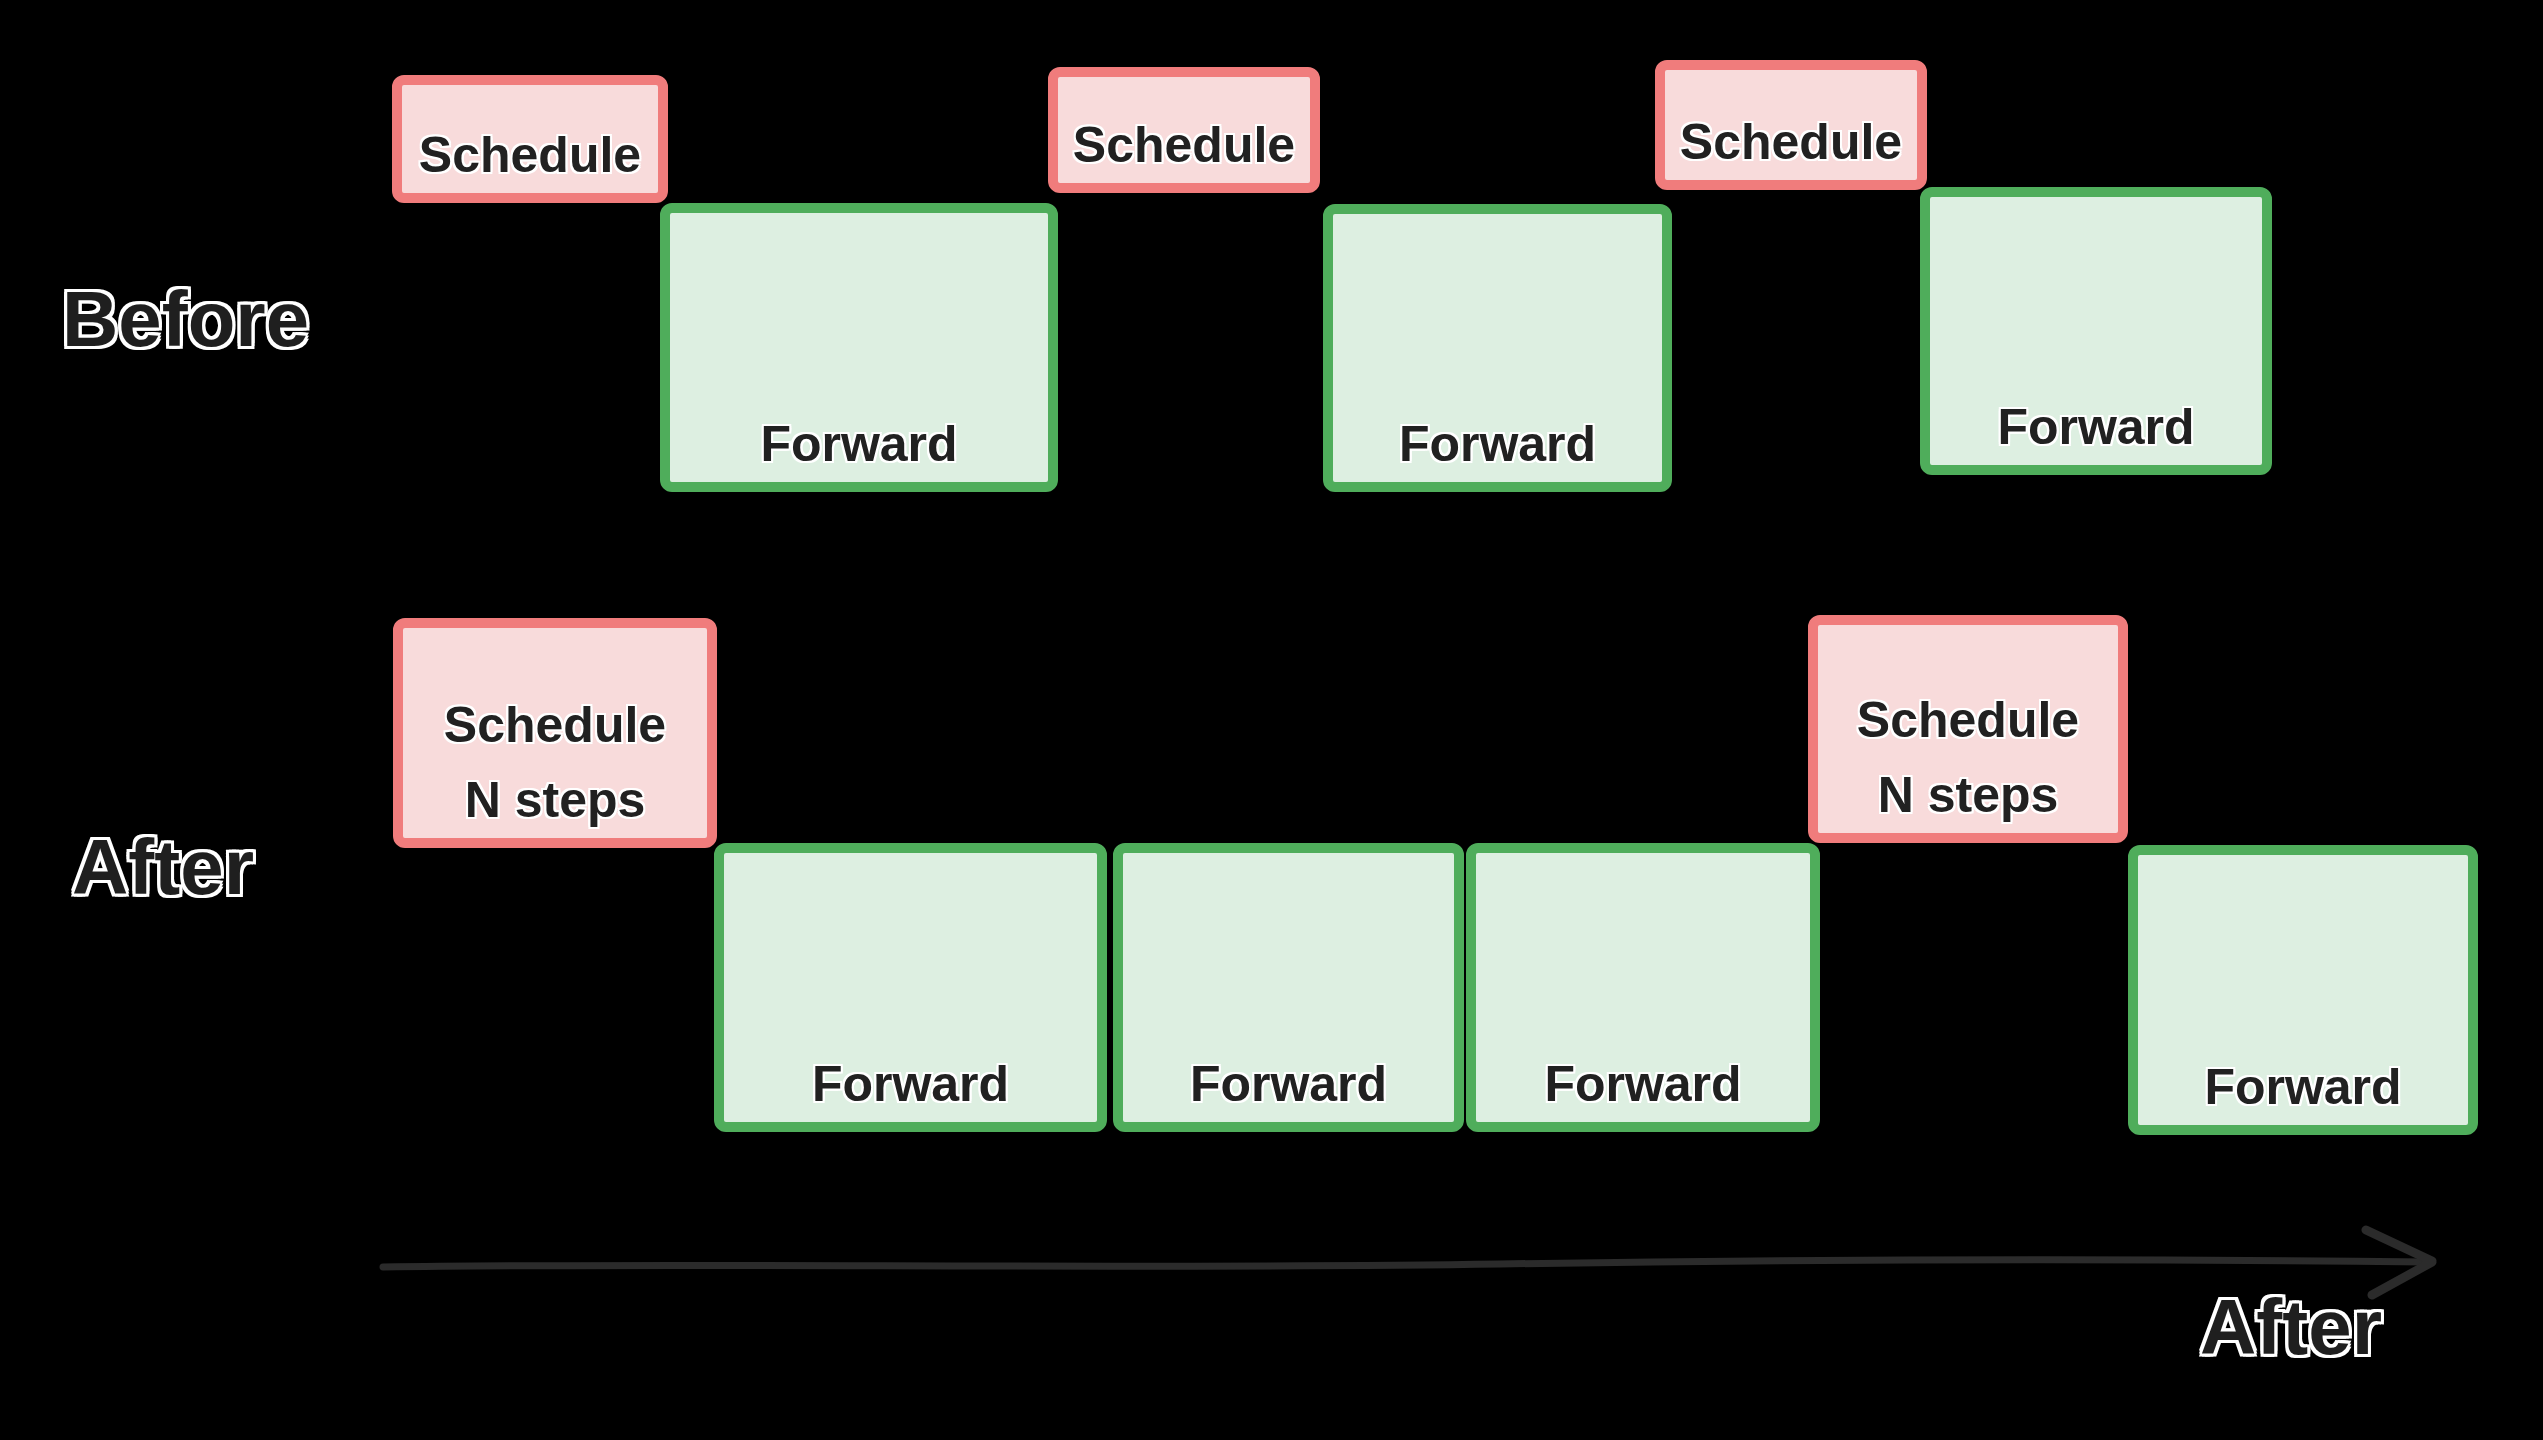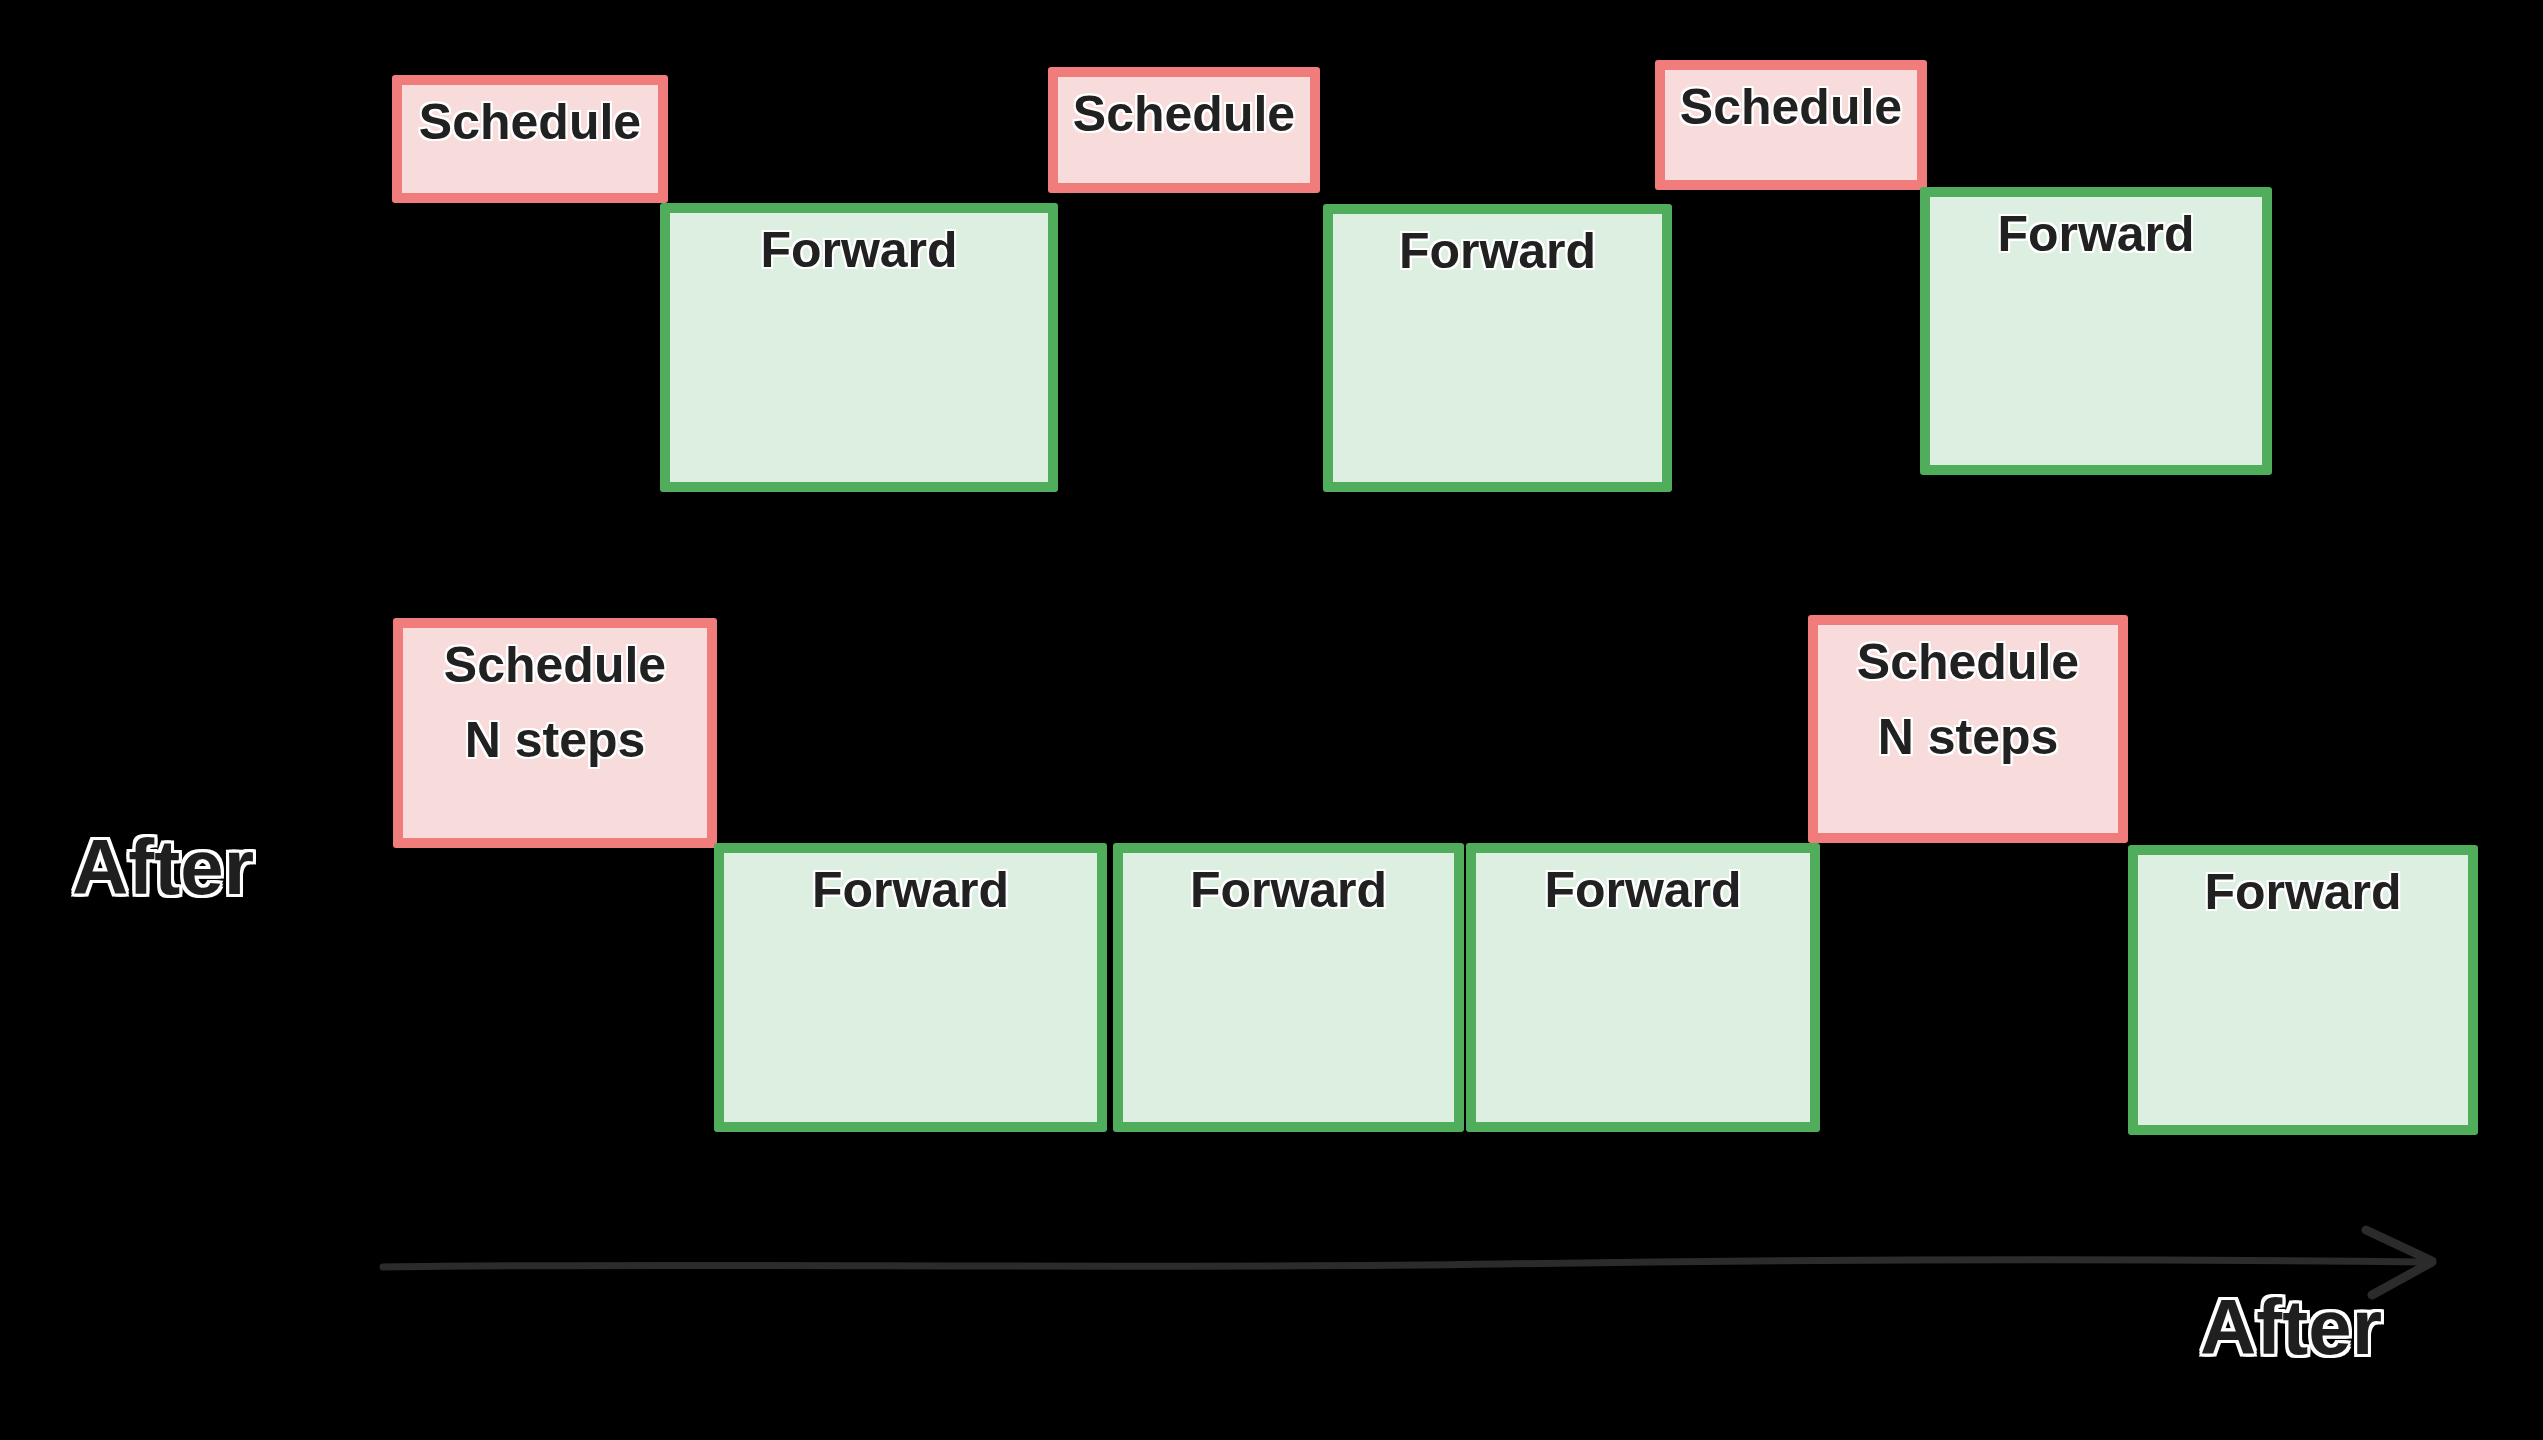--- a/index.html
+++ b/index.html
@@ -18,22 +18,22 @@
   body{
     width:2543px;height:1440px;
     background:var(--bg);
     font-family:"Liberation Sans", sans-serif;
     overflow:hidden;
     position:relative;
   }
   #diagram{position:absolute;inset:0;}
   .box{
     position:absolute;
-    border-radius:3px;
-    display:flex;align-items:flex-start;justify-content:center;
+    border-radius:12px;
+    display:flex;align-items:flex-end;justify-content:center;
     text-align:center;
   }
   .box.schedule{
     background:var(--schedule-fill);
     border:10px solid var(--schedule-border);
     z-index:1;
   }
   .box.forward{
     background:var(--forward-fill);
     border:10px solid var(--forward-border);
@@ -80,20 +80,21 @@
 </head>
 <body>
 
 <div id="diagram">
 
   <svg id="time-axis" viewBox="0 0 2543 1440" xmlns="http://www.w3.org/2000/svg">
     <path class="axis-line" d="M 383 1267 C 700 1262, 1100 1270, 1500 1264 S 2250 1260, 2425 1262"></path>
     <path class="axis-head" d="M 2366 1230 L 2432 1261 M 2432 1262 L 2372 1295"></path>
   </svg>
 
+  <div class="row-label" id="label-before">Before</div>
 
   <div class="row-label" id="label-after">After</div>
 
   <div id="box-layer">
       <div class="box schedule" style="left: 392px; top: 75px; width: 276px; height: 128px;">
         <span class="box-label">Schedule</span>
       </div>
       <div class="box forward" style="left: 660px; top: 203px; width: 398px; height: 289px;">
         <span class="box-label">Forward</span>
       </div>

